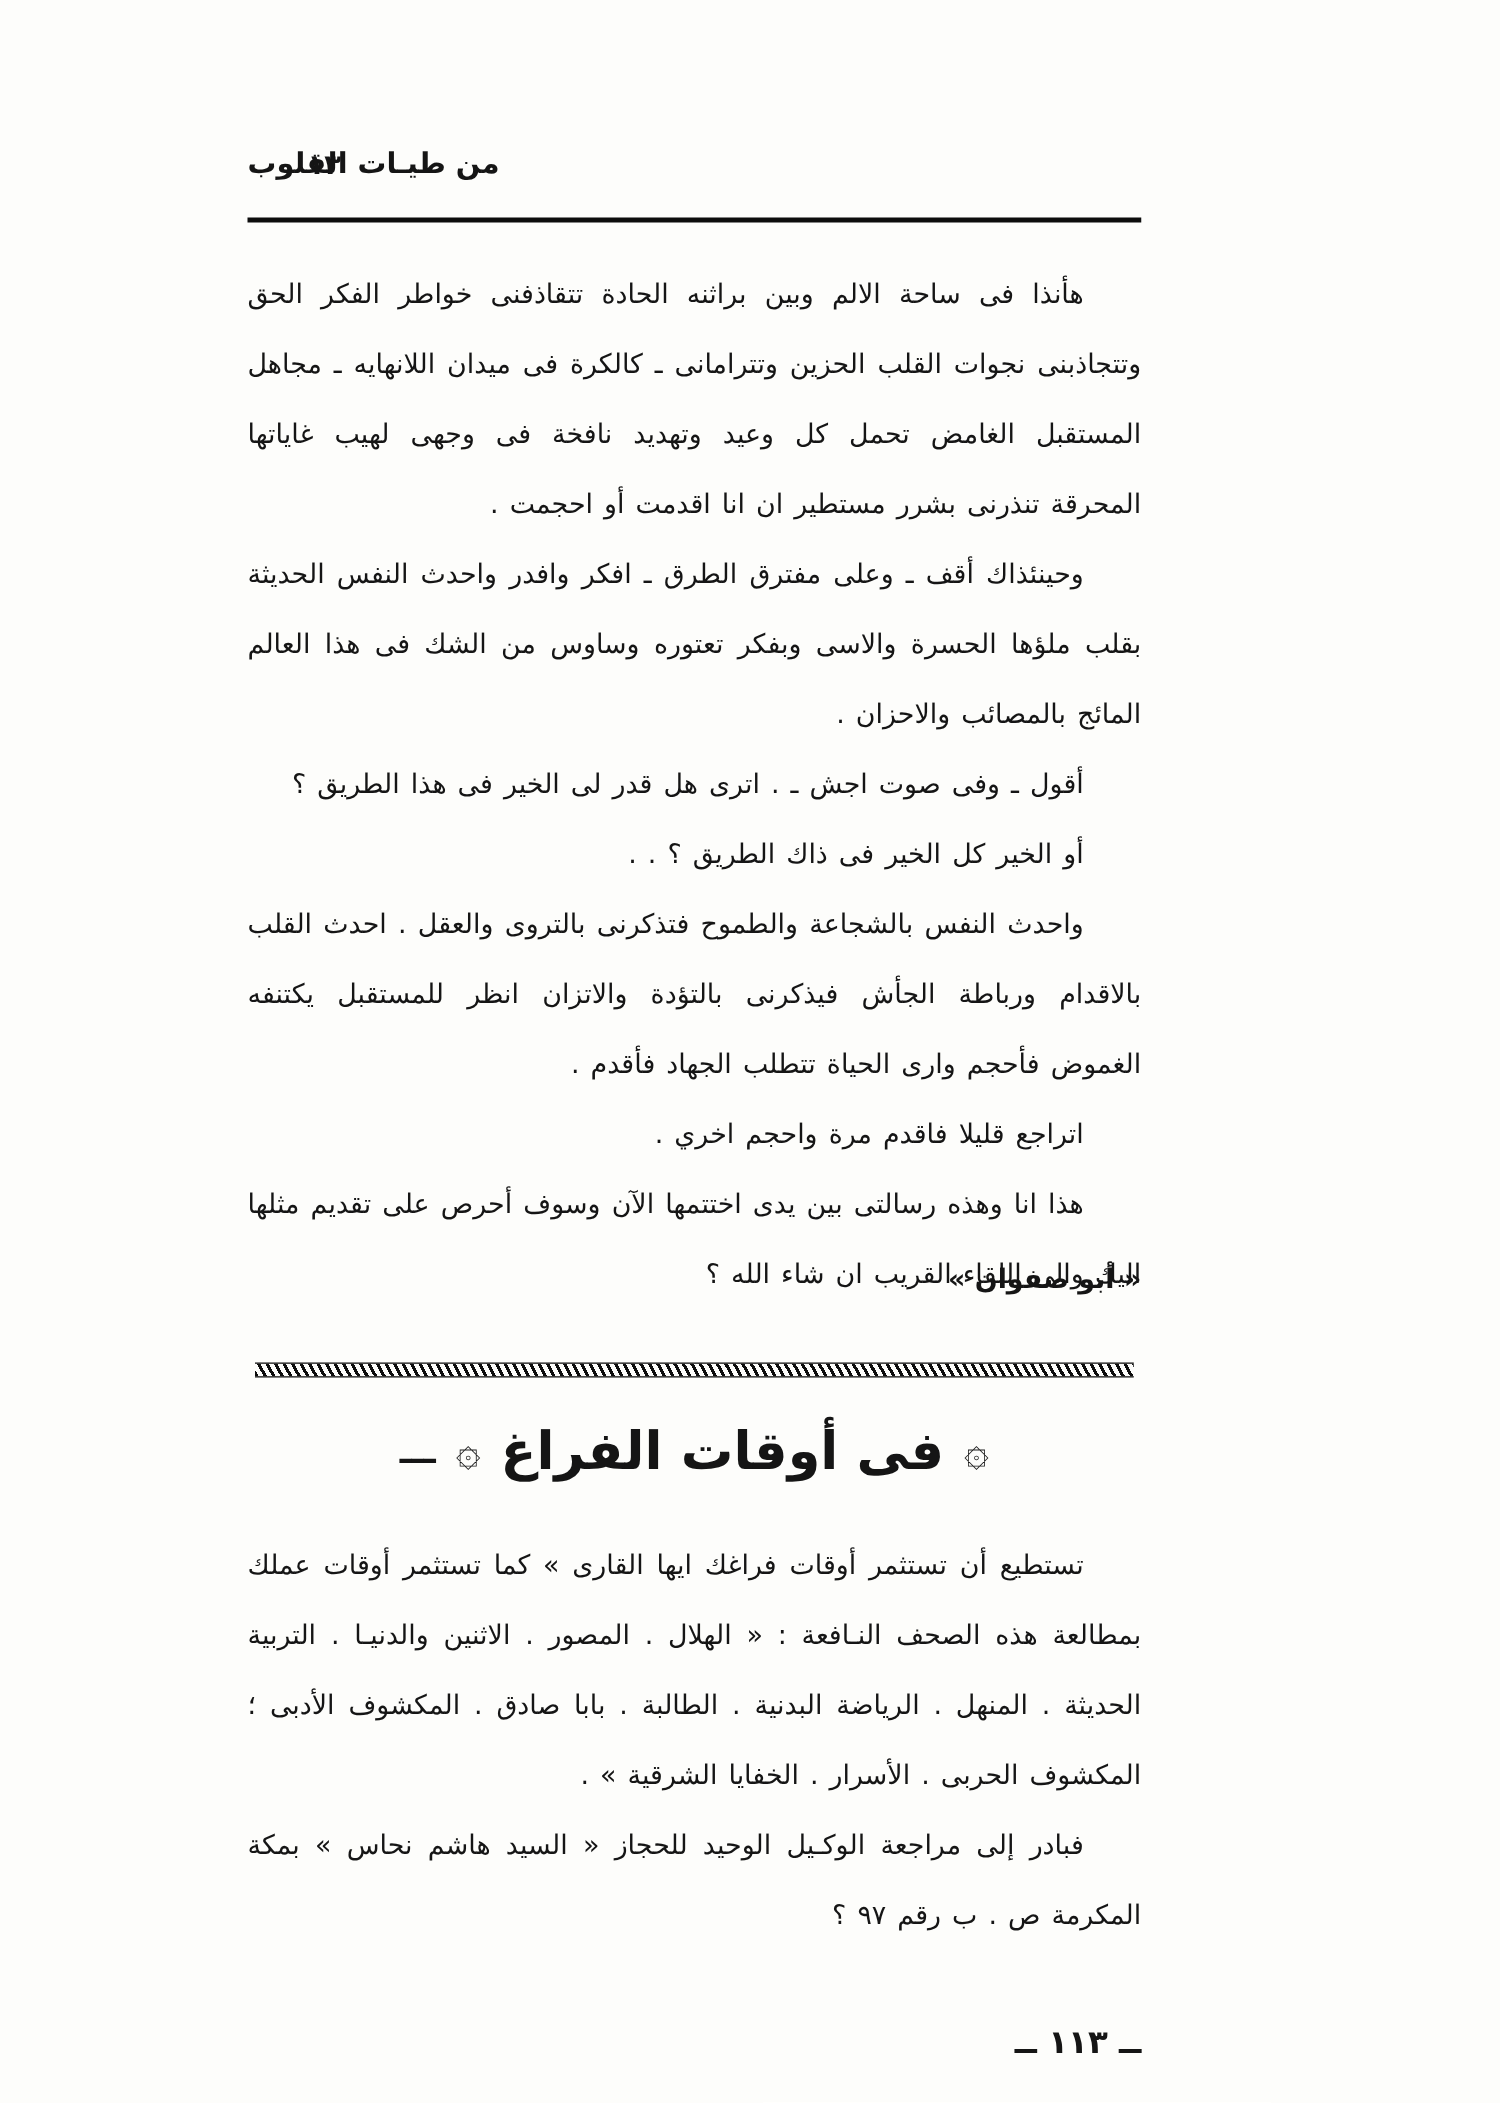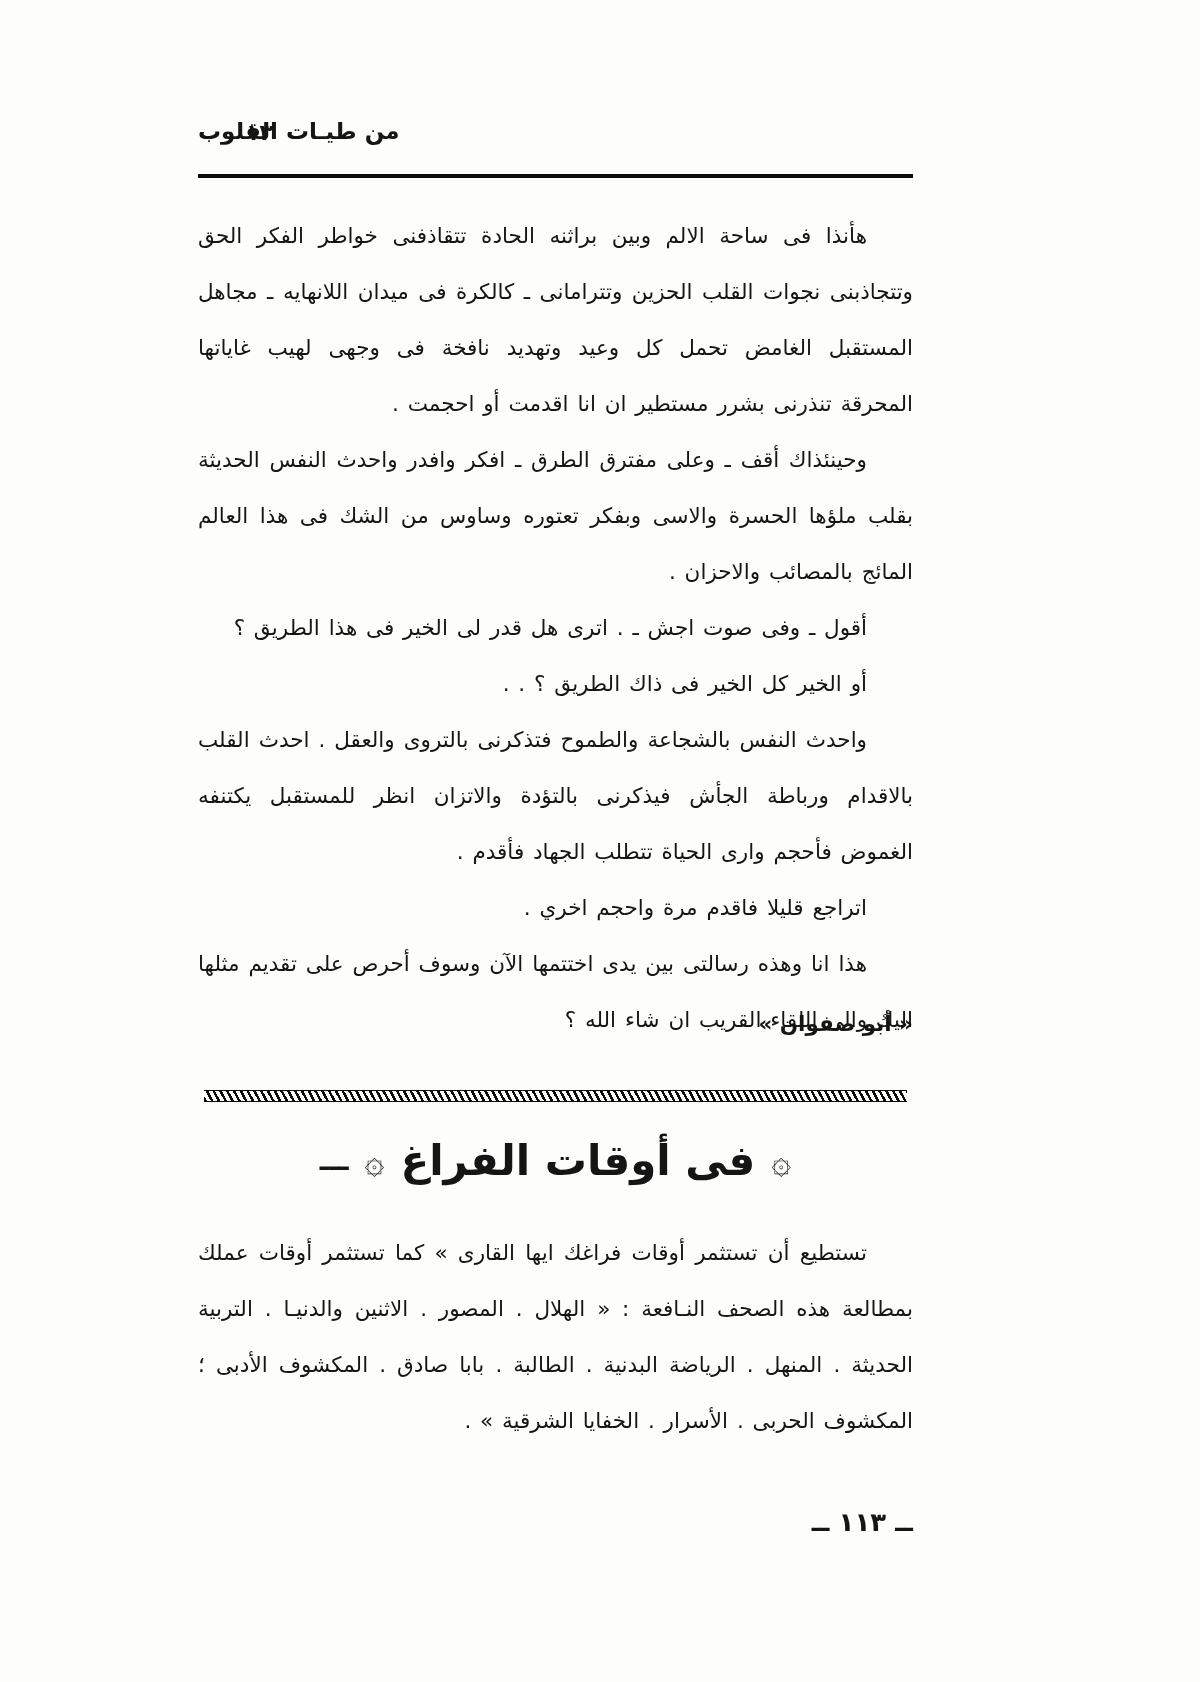--- a/index.html
+++ b/index.html
@@ -137,18 +137,19 @@
 
     <div class="section-heading">
       <span class="ornament">۞</span>
       <span class="title">فى أوقات الفراغ</span>
       <span class="ornament">۞</span>
       <span class="dash">ـــ</span>
     </div>
 
     <div class="body-text">
       <p>تستطيع أن تستثمر أوقات فراغك ايها القارى » كما تستثمر أوقات عملك بمطالعة هذه الصحف النـافعة : « الهلال . المصور . الاثنين والدنيـا . التربية الحديثة . المنهل . الرياضة البدنية . الطالبة . بابا صادق . المكشوف الأدبى ؛ المكشوف الحربى . الأسرار . الخفايا الشرقية » .</p>
+      <p>فبادر إلى مراجعة الوكـيل الوحيد للحجاز « السيد هاشم نحاس » بمكة المكرمة ص . ب رقم ٩٧ ؟</p>
     </div>
 
     <div class="footer-pagenum">ــ ١١٣ ــ</div>
 
   </div>
 </div>
 
 </body></html>

